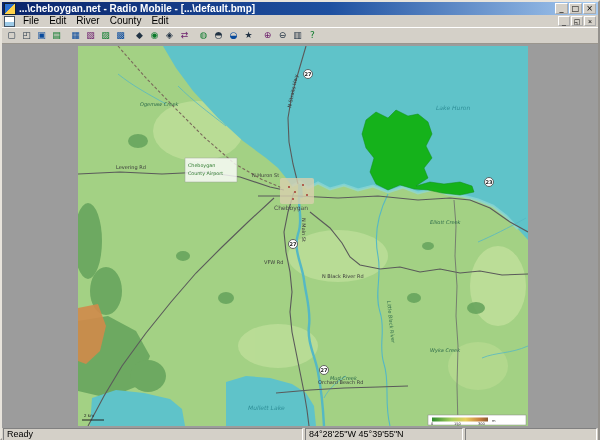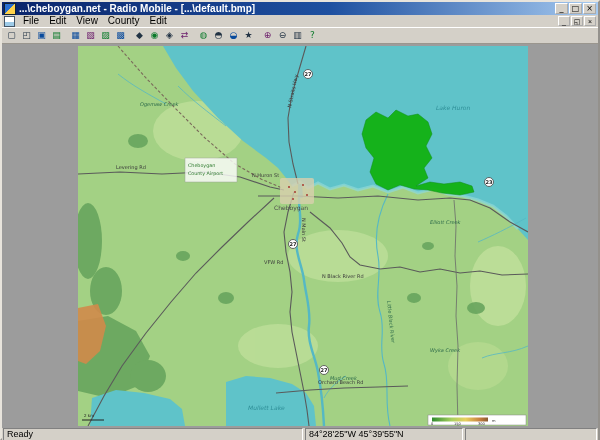--- a/index.html
+++ b/index.html
@@ -60,21 +60,21 @@
       <button class="tbn">_</button>
       <button class="tbn">□</button>
       <button class="tbn">×</button>
     </div>
   </div>
 
   <div class="menubar">
     <div class="doc-icon"></div>
     <span class="menu-item">File</span>
     <span class="menu-item">Edit</span>
-    <span class="menu-item">View</span>
+    <span class="menu-item">River</span>
     <span class="menu-item">County</span>
     <span class="menu-item">Edit</span>
     <span class="menu-spacer"></span>
     <div class="child-controls">
       <button class="cbn">_</button>
       <button class="cbn">◱</button>
       <button class="cbn">×</button>
     </div>
   </div>
 

